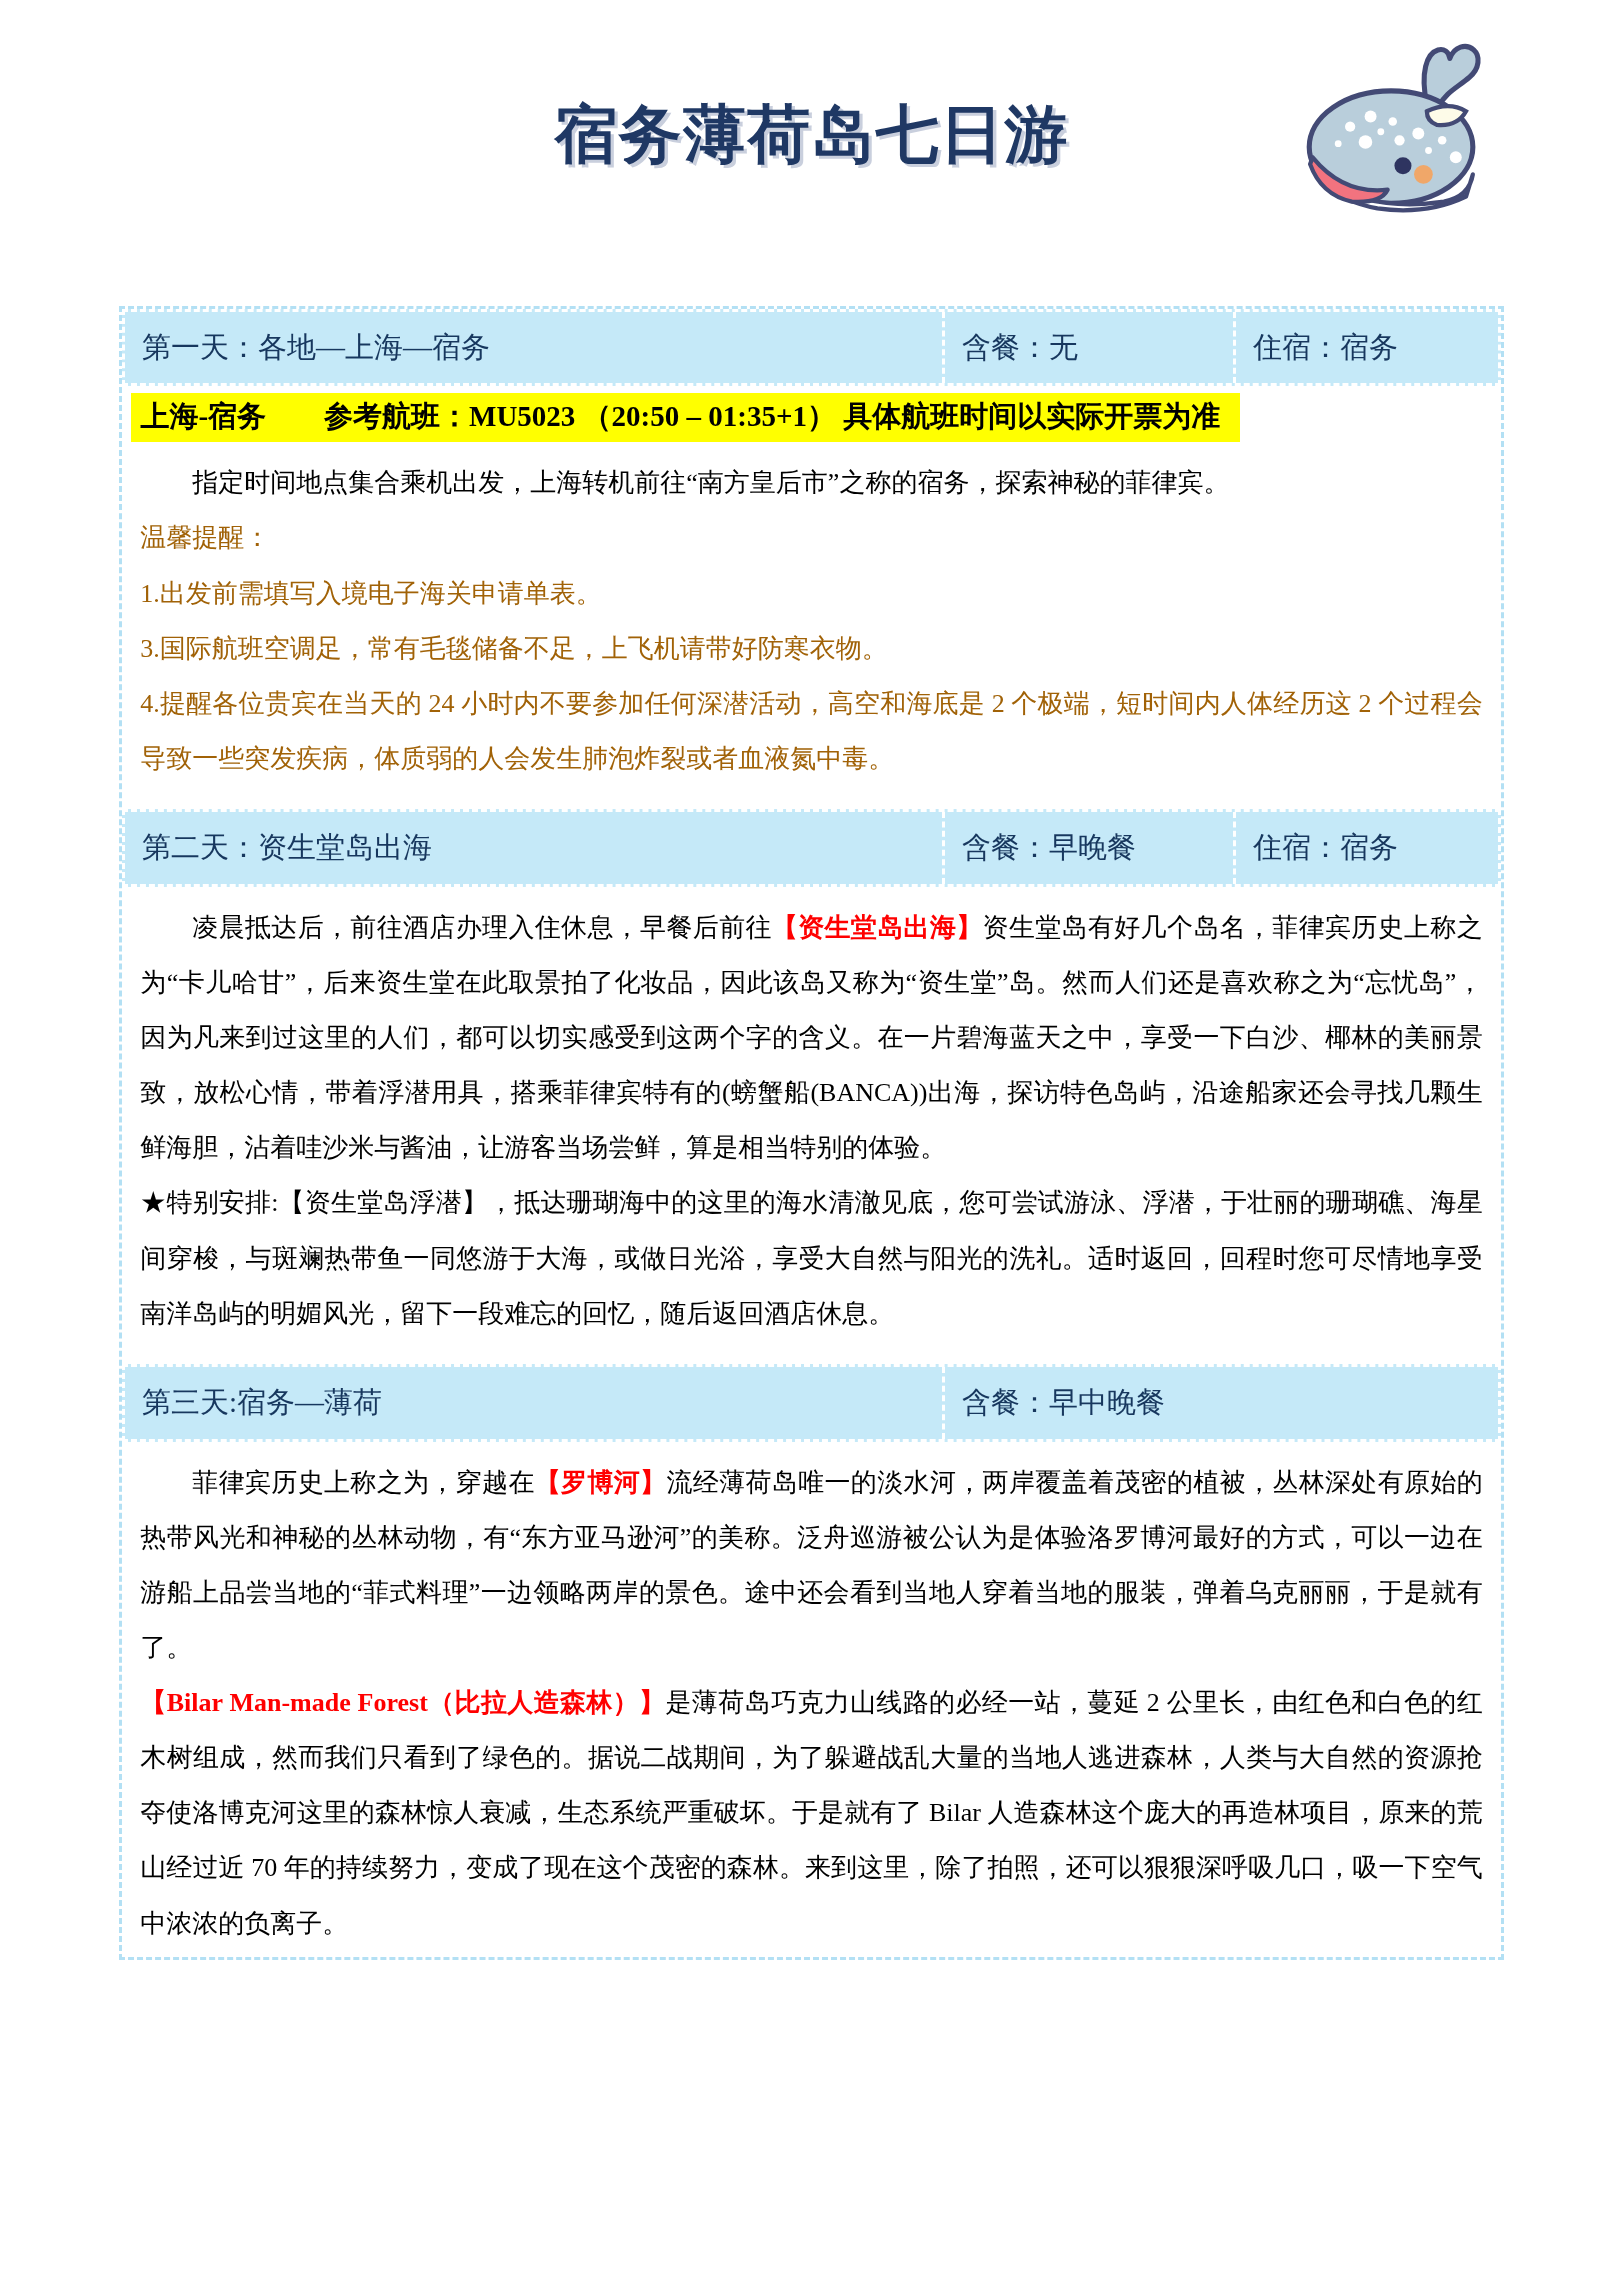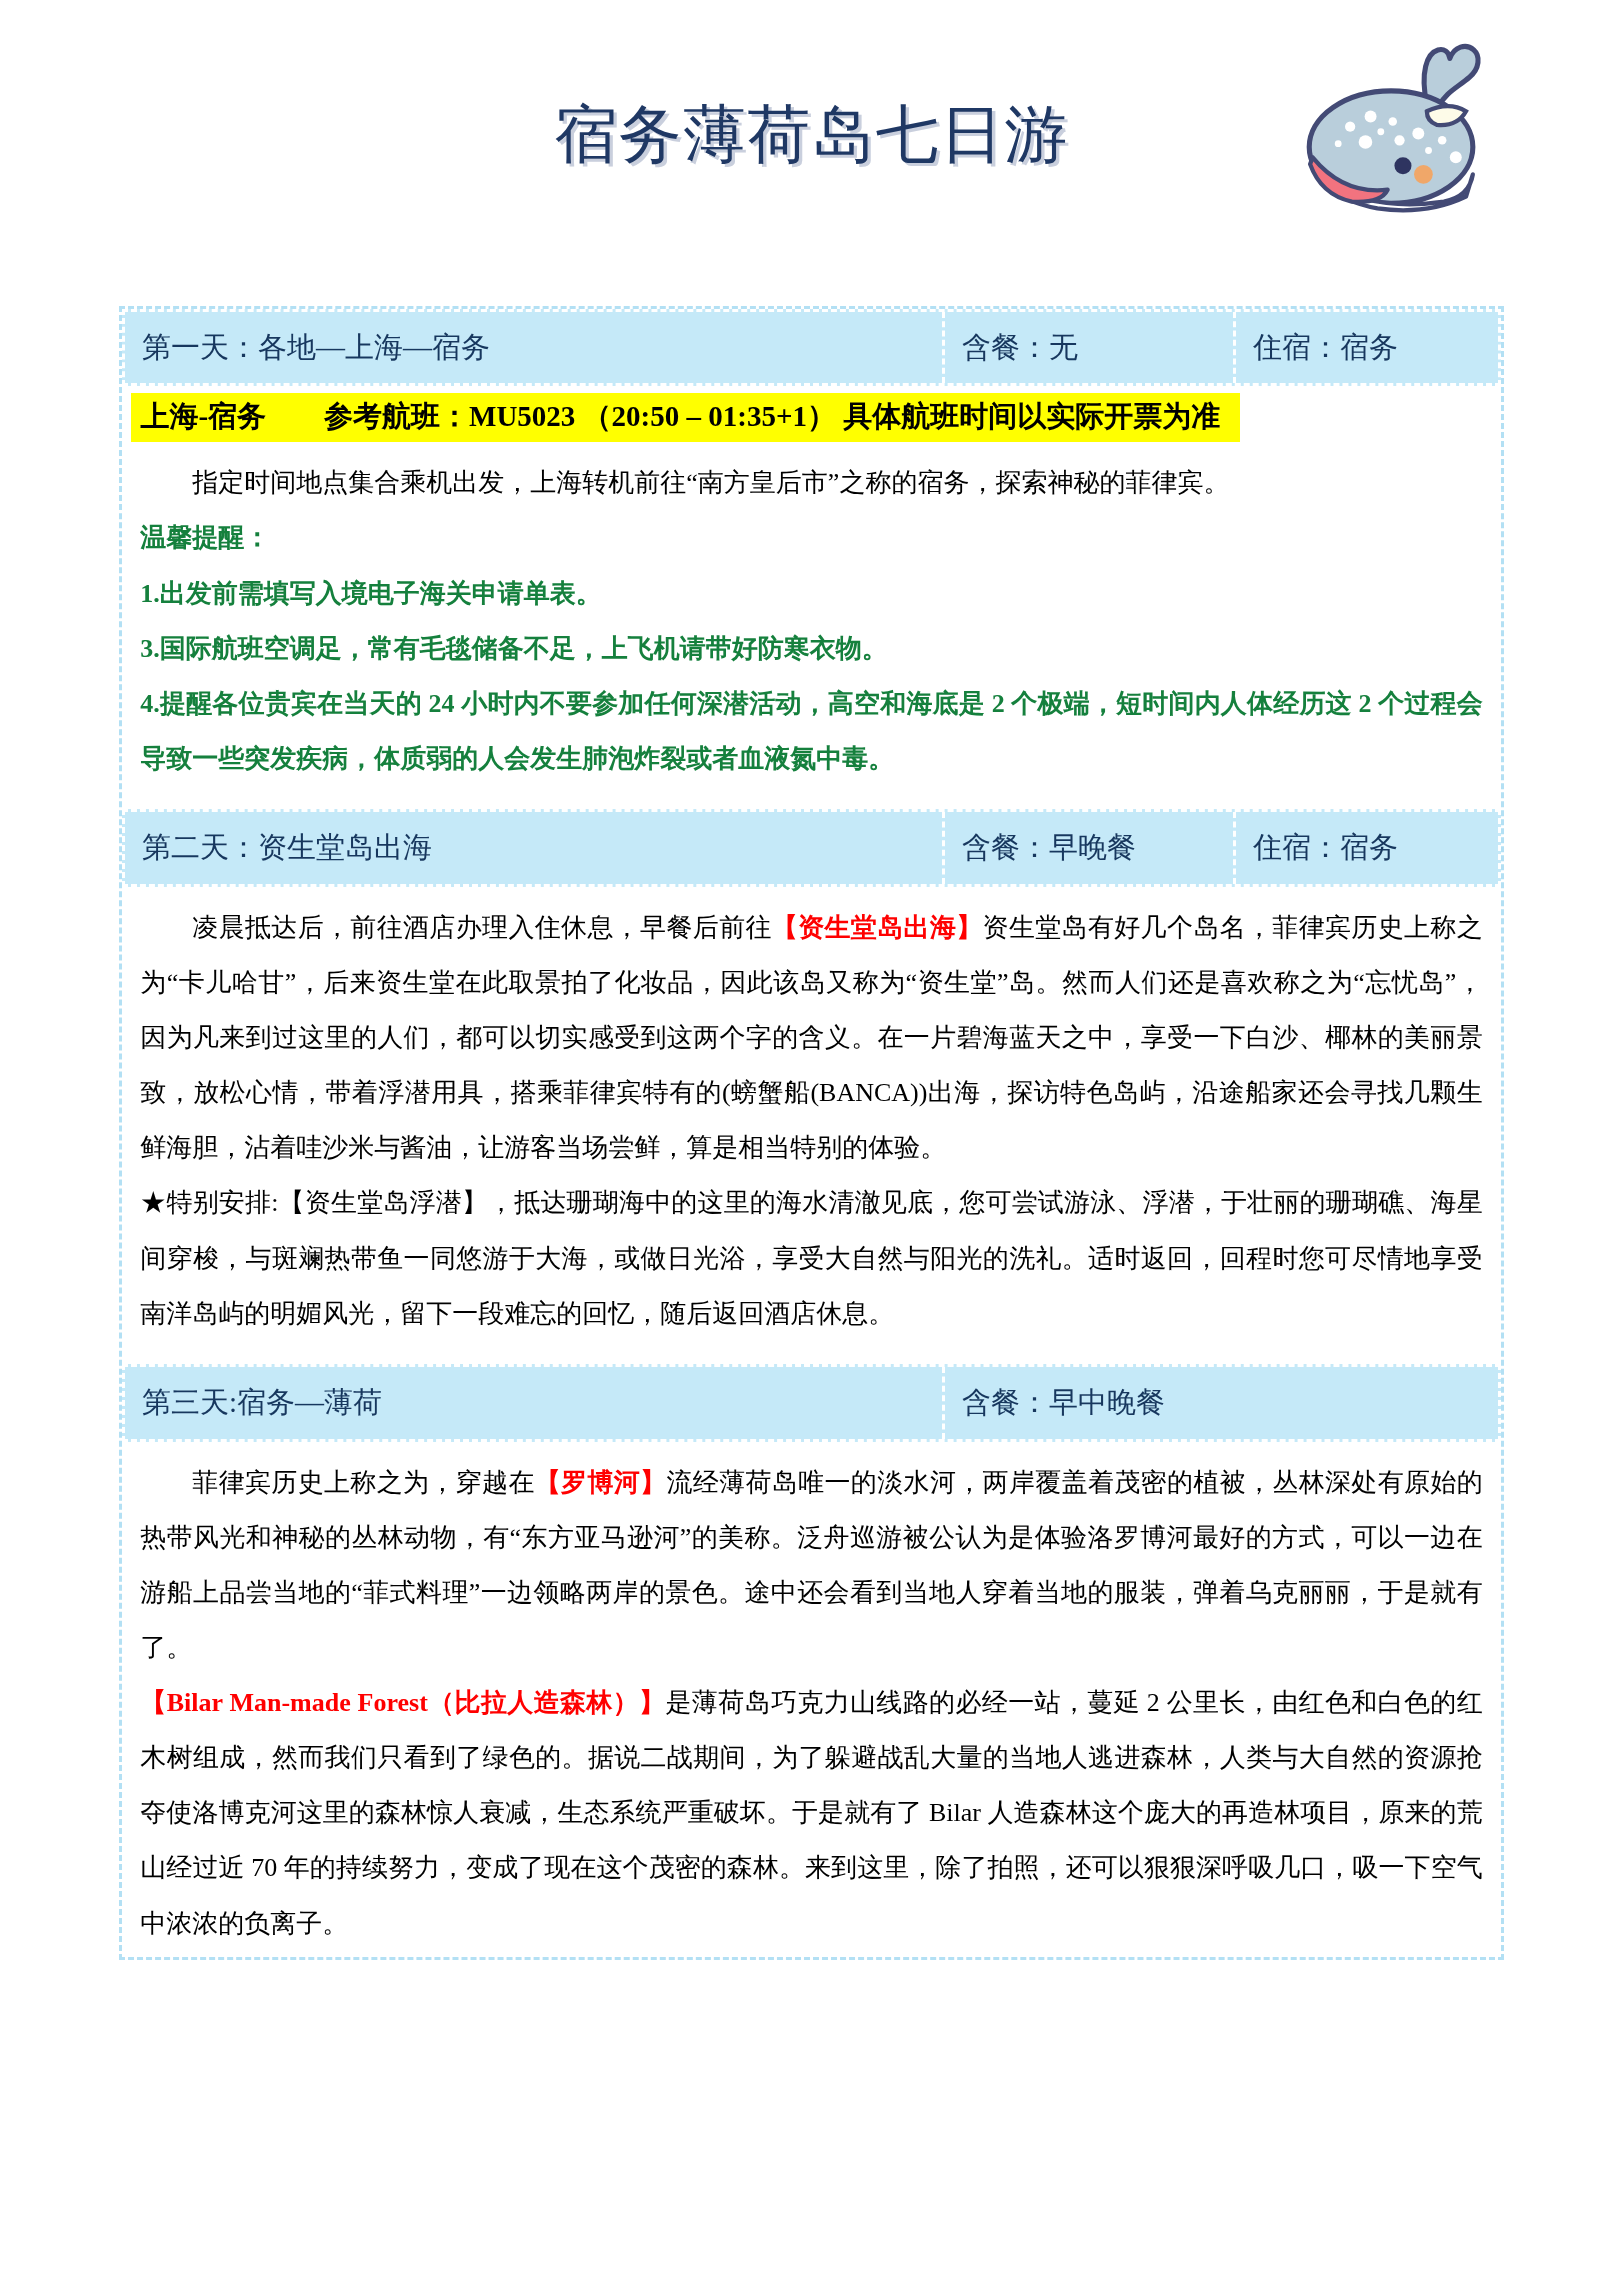--- a/index.html
+++ b/index.html
@@ -12,21 +12,21 @@
     color: #000;
   }
   .page { position: relative; width: 1623px; height: 2295px; overflow: hidden; }
 
   
   .doc-title {
     margin: 0;
     padding-top: 92px;
     text-align: center;
     font-size: 63px;
-    font-weight: normal;
+    font-weight: bold;
     color: #1f3864;
     letter-spacing: 1.3px;
     text-shadow: 3.3px 3.3px 0 #c9cfdd;
   }
 
   
   .whale-wrap {
     position: absolute;
     top: 26px;
     right: 128px;
@@ -73,21 +73,21 @@
 
   
   .body-area { padding: 3.9px 18.3px 6.5px 18.3px; }
   .body-area p {
     margin: 0;
     font-size: 26px;
     line-height: 2.12;
     text-align: justify;
   }
   .indent { text-indent: 2em; }
-  .red   { color: #15803d; font-weight: bold; }
+  .red   { color: #a16207; font-weight: normal; }
   .red-inline { color: #ff0000; font-weight: bold; }
   .gap-top { margin-top: 9.2px !important; }
 </style>
 </head>
 <body>
 
 <div class="page">
 
   <h1 class="doc-title">宿务薄荷岛七日游</h1>
 

